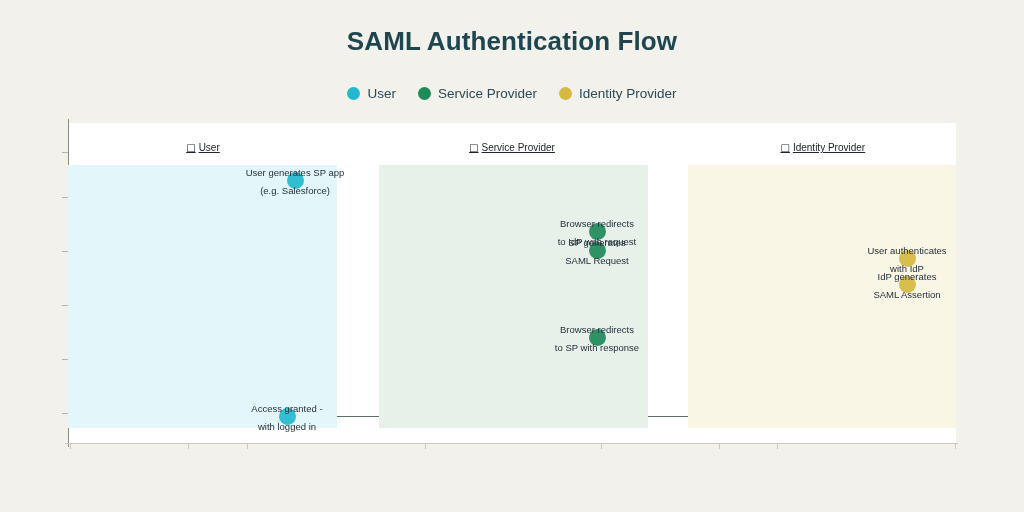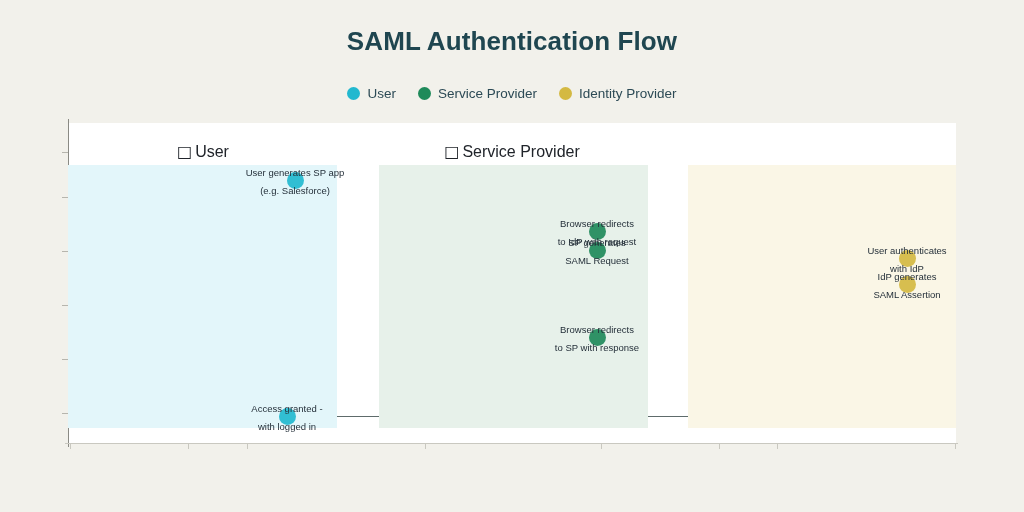--- a/index.html
+++ b/index.html
@@ -72,23 +72,24 @@
   .lane-band {
     position: absolute;
     top: 42px;
     height: 263px;
   }
 
   .lane-header {
     position: absolute;
     top: 19px;
     text-align: center;
-    font-size: 16px;
+    font-size: 10px;
     color: #20242a;
     white-space: nowrap;
+    text-decoration: underline;
   }
   .lane-header .lane-emoji {
     font-family: "DejaVu Sans", sans-serif;
     margin-right: 3px;
   }
 
   
   .step {
     position: absolute;
     transform: translate(-50%, -50%);
@@ -179,20 +180,21 @@
 
   <div id="plot">
     <div id="axis-left"></div>
     <div id="axis-bottom"></div>
     <div id="divider-line"></div>
   <div class="lane-band" style="left: 0px; width: 269.064px; background: rgb(227, 246, 250);"></div>
       <div class="lane-header" style="left: -5.024px; width: 280px;"><span class="lane-emoji">□</span><span>User</span></div>
       <div class="lane-band" style="left: 310.8px; width: 269.064px; background: rgb(231, 241, 234);"></div>
       <div class="lane-header" style="left: 304px; width: 280px;"><span class="lane-emoji">□</span><span>Service Provider</span></div>
       <div class="lane-band" style="left: 619.824px; width: 268.176px; background: rgb(250, 246, 230);"></div>
+      <div class="lane-header" style="left: 614.8px; width: 280px;"><span class="lane-emoji">□</span><span>Identity Provider</span></div>
       <div class="step" style="left: 227px; top: 57px;"><span class="step-dot" style="background: rgb(34, 184, 207);"></span><span class="step-label">User generates SP app
 (e.g. Salesforce)</span></div>
       <div class="step" style="left: 529px; top: 82px; margin-top: 45px;"><span class="step-dot" style="background: rgb(31, 138, 90);"></span><span class="step-label">SP generates
 SAML Request</span></div>
       <div class="step" style="left: 529px; top: 108px;"><span class="step-dot" style="background: rgb(31, 138, 90);"></span><span class="step-label">Browser redirects
 to IdP with request</span></div>
       <div class="step" style="left: 839px; top: 161px;"><span class="step-dot" style="background: rgb(212, 185, 66);"></span><span class="step-label">IdP generates
 SAML Assertion</span></div>
       <div class="step" style="left: 839px; top: 135px;"><span class="step-dot" style="background: rgb(212, 185, 66);"></span><span class="step-label">User authenticates
 with IdP</span></div>

